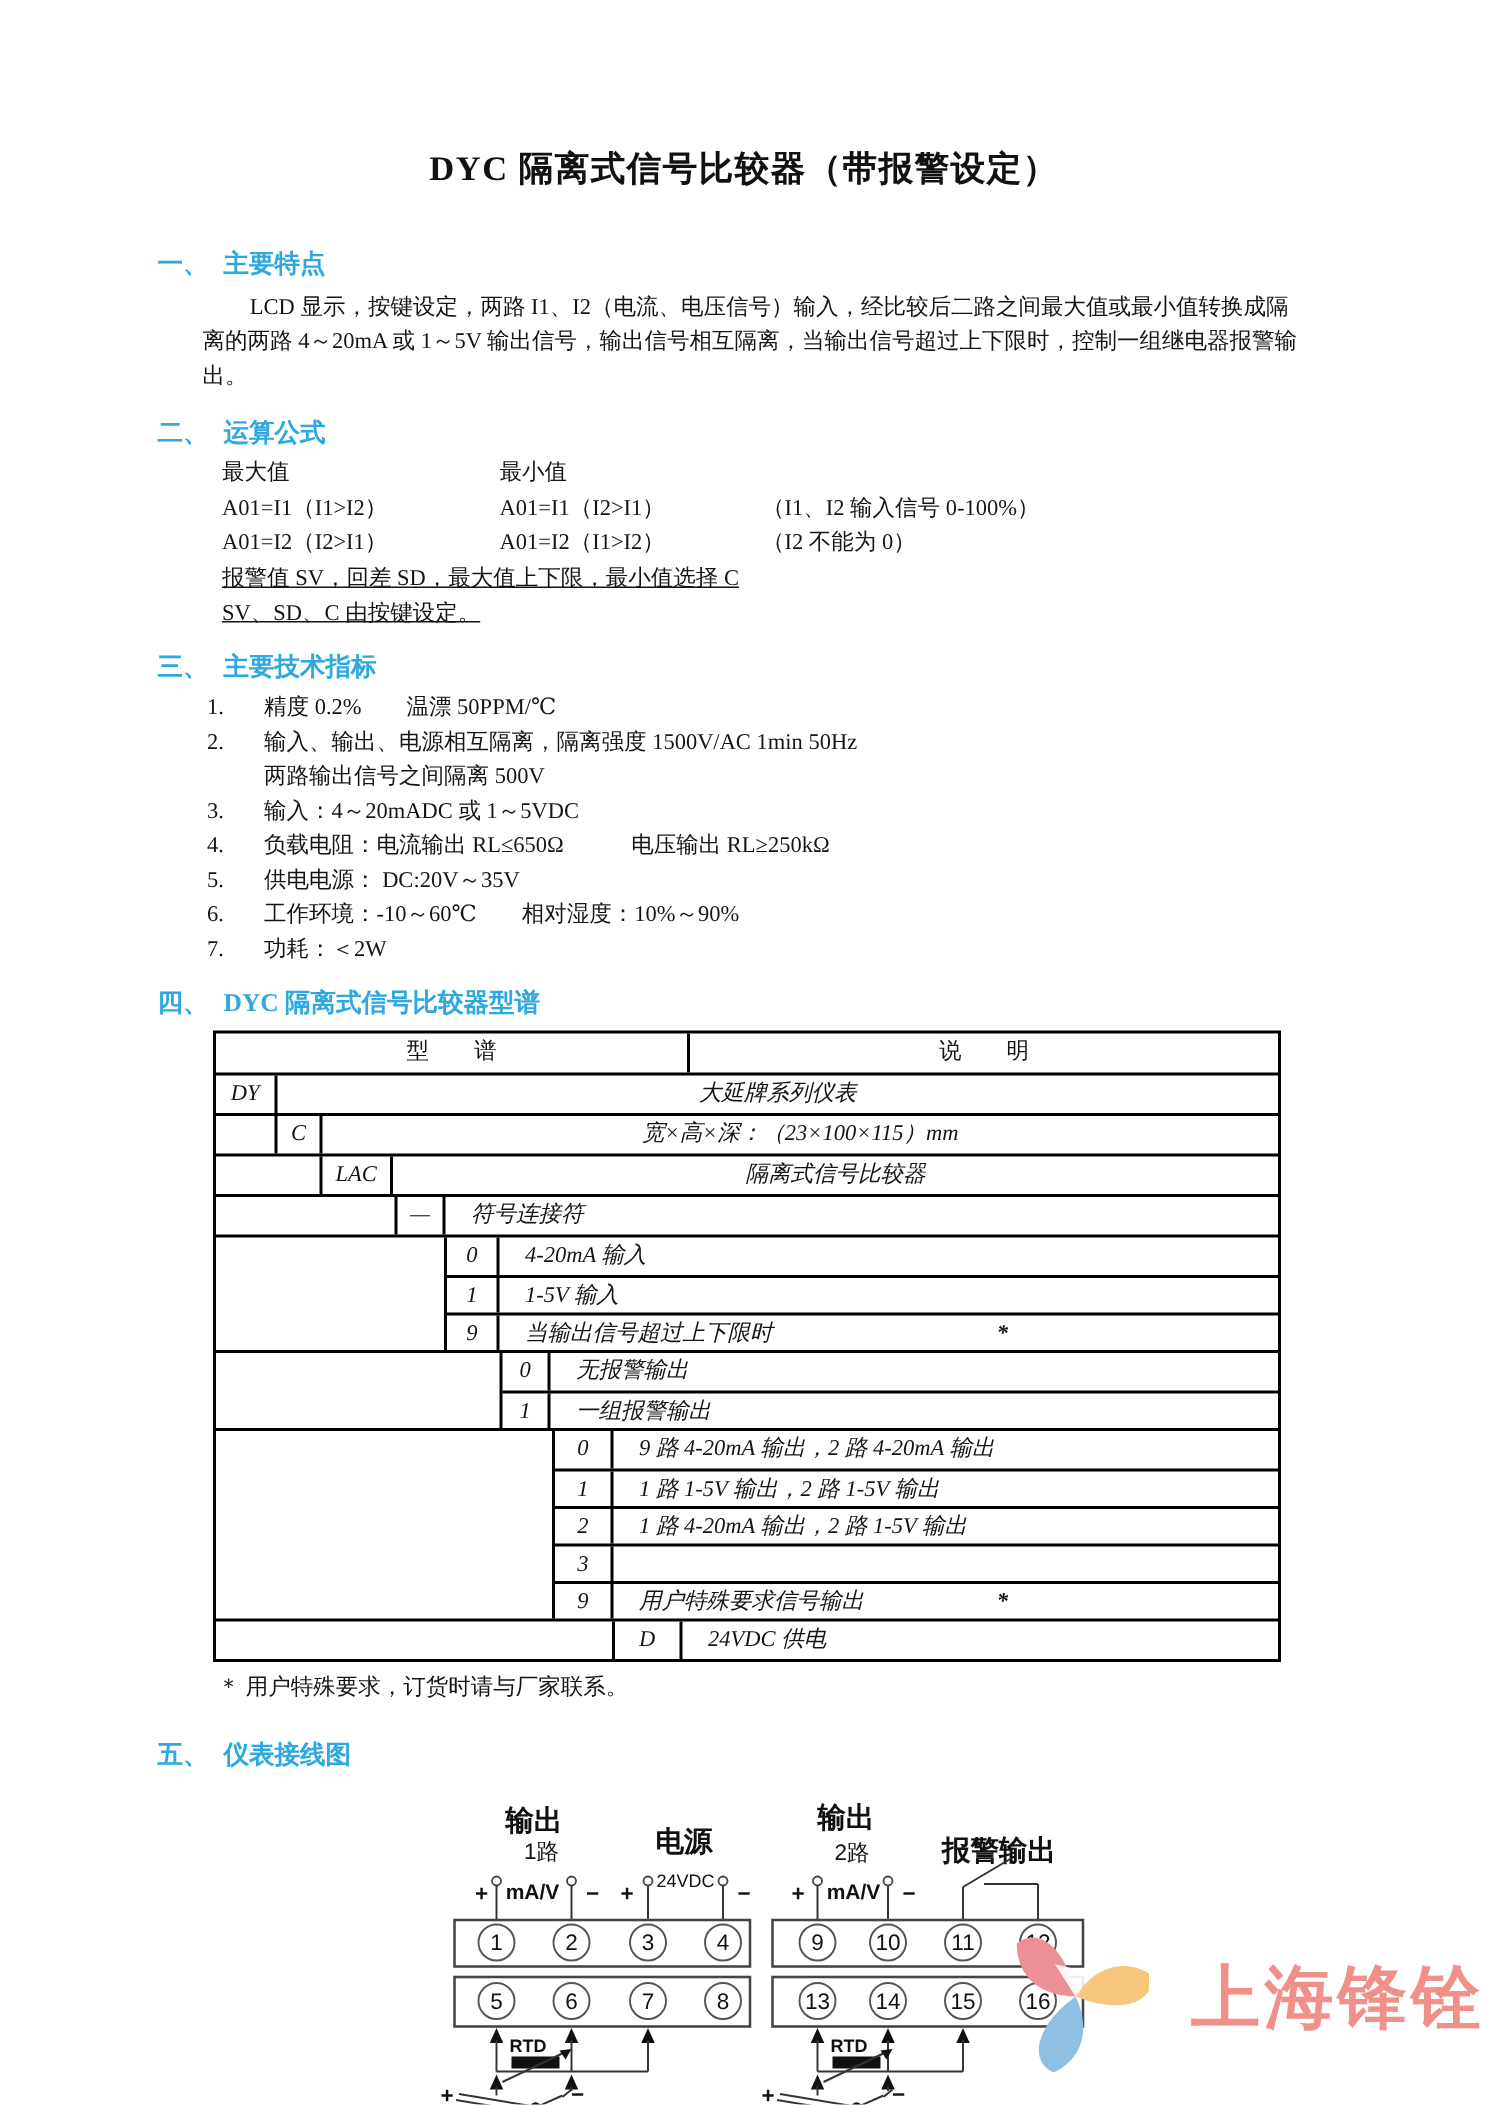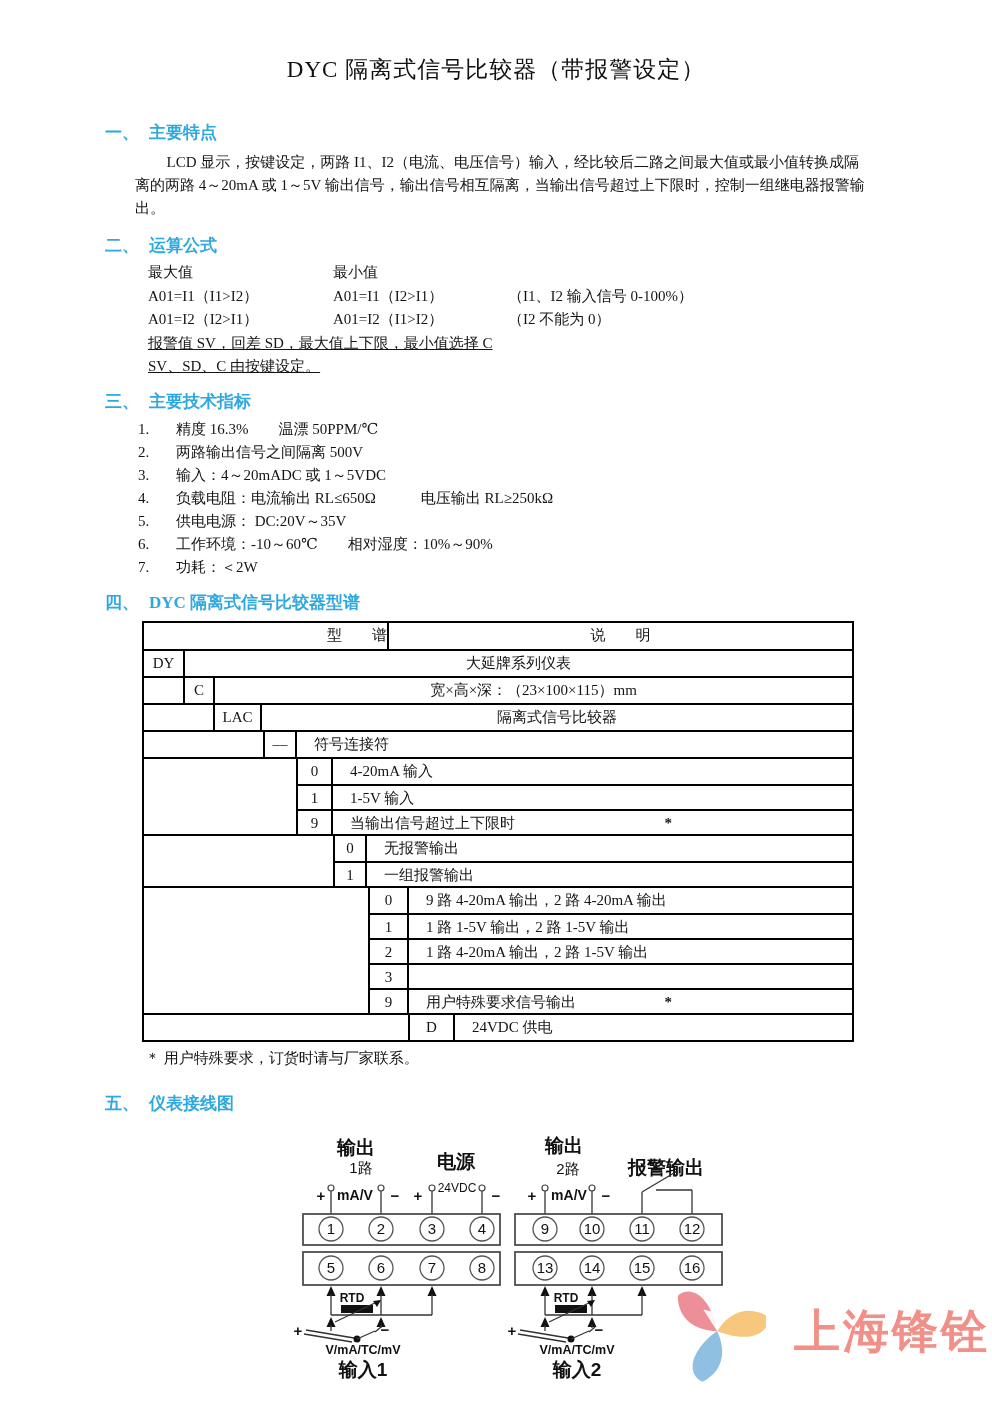--- a/index.html
+++ b/index.html
@@ -6,22 +6,22 @@
   html,body { margin:0; padding:0; }
   body {
     width:992px; height:1403px; position:relative; overflow:hidden;
     background:#fff; color:#141414;
     font-family:"Liberation Serif","DejaVu Serif",serif;
     font-size:15px;
   }
   .page { position:relative; width:992px; height:1403px; }
 
   .title {
-    margin:0; padding-top:54px; text-align:center;
-    font-size:23px; font-weight:normal; letter-spacing:1px; color:#111;
+    margin:0; padding-top:97px; text-align:center;
+    font-size:23px; font-weight:bold; letter-spacing:1px; color:#111;
   }
 
   .sec-head {
     display:flex; margin-left:105px; color:var(--heading,#2FA8DF);
     font-weight:bold; font-size:17px; line-height:20px;
   }
   .sec-num { width:44px; }
   .mt38{margin-top:38px}.mt16{margin-top:16px}.mt14{margin-top:14px}.mt26{margin-top:26px}
 
   .para {
@@ -37,28 +37,28 @@
   .spec-num { width:38px; }
   .spec-cont { line-height:23px; }
 
   .mtable {
     width:712px; margin:8px 0 0 142px;
     border:2px solid #000; font-size:15px;
   }
   .mt-group { display:flex; border-top:2px solid #000; }
   .mt-group:first-child { border-top:none; }
   .mt-spacer { border-right:2px solid #000; flex:none; }
-  .mt-rows { flex:1; }
+  .mt-rows { flex:1;font-style:italic; }
   .mt-row { display:flex; height:25px; line-height:24px; }
   .mt-row + .mt-row { border-top:2px solid #000; }
   .mt-code { flex:none; border-right:2px solid #000; text-align:center; }
   .mt-desc { flex:1; padding-left:17px; position:relative; }
   .mt-desc.center { text-align:center; padding-left:0; }
   .mt-h { height:26px; line-height:25px; text-align:center; }
-  .mt-hl { width:245px; border-right:2px solid #000; flex:none;text-align:right; }
+  .mt-hl { width:316px; border-right:2px solid #000; flex:none; }
   .mt-hr { flex:1; }
   .star { position:absolute; right:180px; top:0; font-weight:bold; }
 
   .footnote { margin:7px 0 0 145px; }
 
   .wiring { display:block; margin:14px 0 0 282px; }
   .wiring line, .wiring polyline { stroke:#333; stroke-width:1.3; fill:none; }
   .wiring rect.block { fill:none; stroke:#444; stroke-width:1.7; }
   .wiring circle.term { fill:#fff; stroke:#555; stroke-width:1.3; }
   .wiring circle.pin { fill:#fff; stroke:#444; stroke-width:1.2; }
@@ -118,25 +118,26 @@
     <div class="fnote">SV、SD、C 由按键设定。</div>
   </div>
 
   <div class="sec-head mt14">
     <span class="sec-num">三、</span>
     <span>主要技术指标</span>
   </div>
   <div class="speclist">
     <div class="spec-item">
       <span class="spec-num">1.</span>
-      <span class="spec-cont">精度 16.3%　　温漂 50PPM/℃</span>
+      <span class="spec-cont">精度 0.2%　　温漂 50PPM/℃</span>
     </div>
     <div class="spec-item">
       <span class="spec-num">2.</span>
       <span class="spec-cont">
+        <span style="display:block">输入、输出、电源相互隔离，隔离强度 1500V/AC 1min  50Hz</span>
         <span style="display:block">两路输出信号之间隔离 500V</span>
       </span>
     </div>
     <div class="spec-item">
       <span class="spec-num">3.</span>
       <span class="spec-cont">输入：4～20mADC 或 1～5VDC</span>
     </div>
     <div class="spec-item">
       <span class="spec-num">4.</span>
       <span class="spec-cont">负载电阻：电流输出 RL≤650Ω　　　电压输出 RL≥250kΩ</span>

